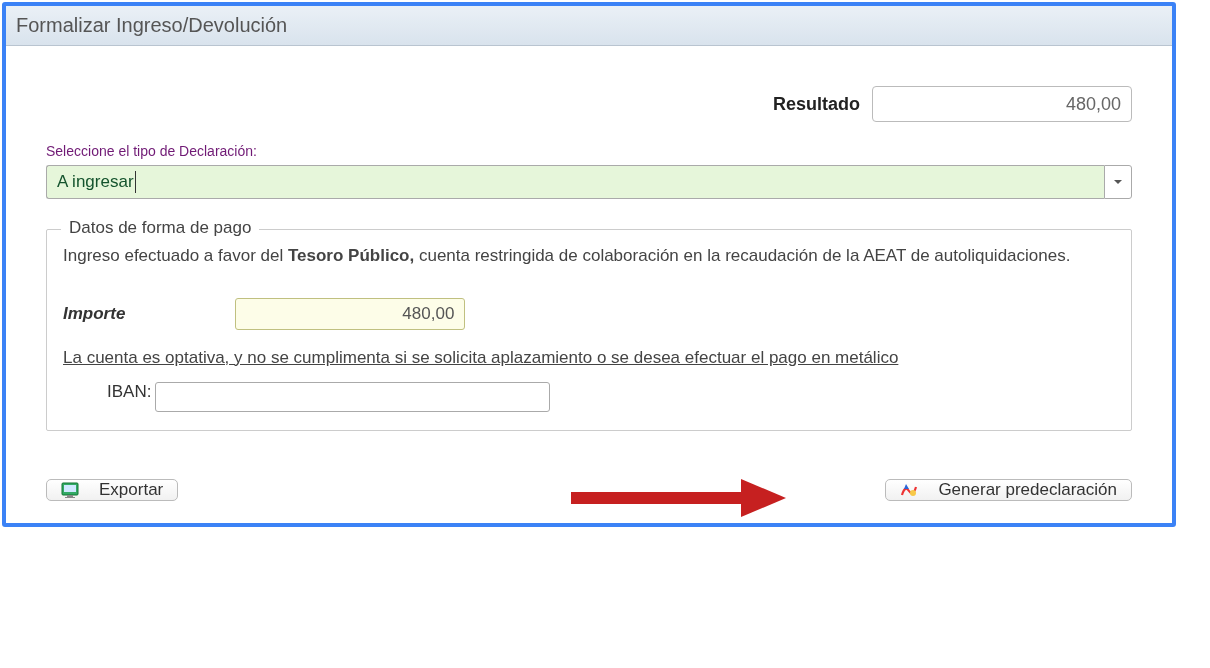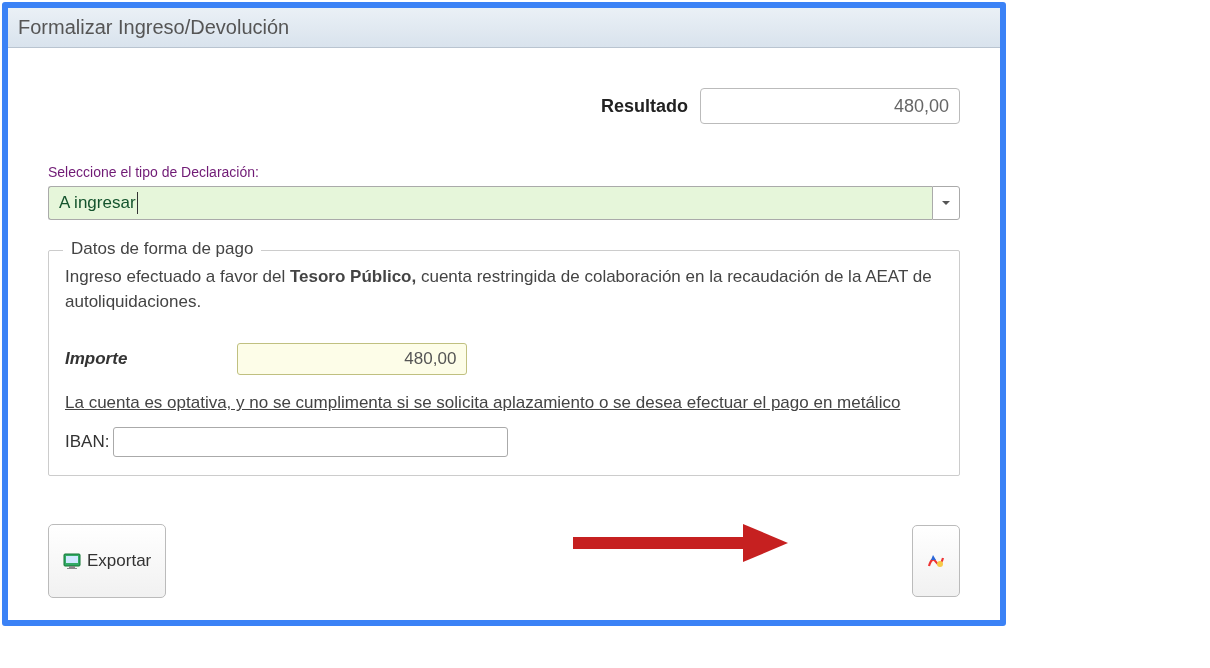--- a/index.html
+++ b/index.html
@@ -4,42 +4,42 @@
   <style>
     * { box-sizing: border-box; margin: 0; padding: 0; }
     body {
       font-family: Arial, Helvetica, sans-serif;
       font-size: 16px;
       color: #333;
       background: #fff;
       padding: 2px;
     }
     .panel {
-      border: 6px solid #3b82f6;
+      border: 4px solid #3b82f6;
       border-radius: 3px;
       overflow: hidden;
-      width: 1004px;
+      width: 1174px;
     }
     .panel-header {
       background: linear-gradient(#eaf0f6, #d9e3ed);
       border-bottom: 1px solid #b9c4d0;
       padding: 8px 10px;
       font-size: 20px;
       color: #555;
     }
     .panel-body {
       background: #fff;
       padding: 40px 40px 20px 40px;
     }
     .resultado-row {
       display: flex;
       justify-content: flex-end;
       align-items: center;
       gap: 12px;
-      margin-bottom: 40px;
+      margin-bottom: 21px;
     }
     .resultado-label {
       font-weight: bold;
       font-size: 18px;
       color: #222;
     }
     .resultado-input {
       width: 260px;
       height: 36px;
       border: 1px solid #bbb;
@@ -140,22 +140,23 @@
       border-radius: 3px;
     }
     .hint-text {
       font-size: 17px;
       color: #444;
       margin-bottom: 14px;
       text-decoration: underline;
     }
     .iban-row {
       display: flex;
-      align-items: center;
+      align-items: flex-start;
       gap: 4px;
+      margin-left: 44px;
     }
     .iban-label {
       font-size: 17px;
       color: #333;
     }
     .iban-input {
       width: 395px;
       height: 30px;
       border: 1px solid #aaa;
       border-radius: 3px;
@@ -165,27 +166,27 @@
     .footer {
       display: flex;
       align-items: center;
       padding: 0 40px 22px 40px;
       position: relative;
     }
     .btn {
       border: 1px solid #bbb;
       border-radius: 5px;
       background: linear-gradient(#ffffff, #f1f1f1);
-      padding: 26px 14px;
+      padding: 0 14px;
       font-size: 17px;
       color: #333;
       cursor: pointer;
       display: inline-flex;
       align-items: center;
-      gap: 6px;
+      gap: 20px;
     }
     .right-btns {
       margin-left: auto;
       display: flex;
       gap: 10px;
     }
     .arrow-svg {
       position: absolute;
       left: 555px;
       top: -6px;
@@ -271,16 +272,17 @@
 
     <div class="right-btns">
       <button class="btn">
         <span class="gen-icon">
           <svg width="18" height="18" viewBox="0 0 18 18">
             <path d="M2 14 Q5 4 9 10 T16 6" stroke="#e33" stroke-width="2.2" fill="none"></path>
             <circle cx="13" cy="12" r="3" fill="#f7c948"></circle>
             <path d="M6 3 L9 8 L4 8 Z" fill="#2a66d8"></path>
           </svg>
         </span>
+        <span>Generar predeclaración</span>
       </button>
     </div>
   </div>
 </div>
 
 </body></html>

